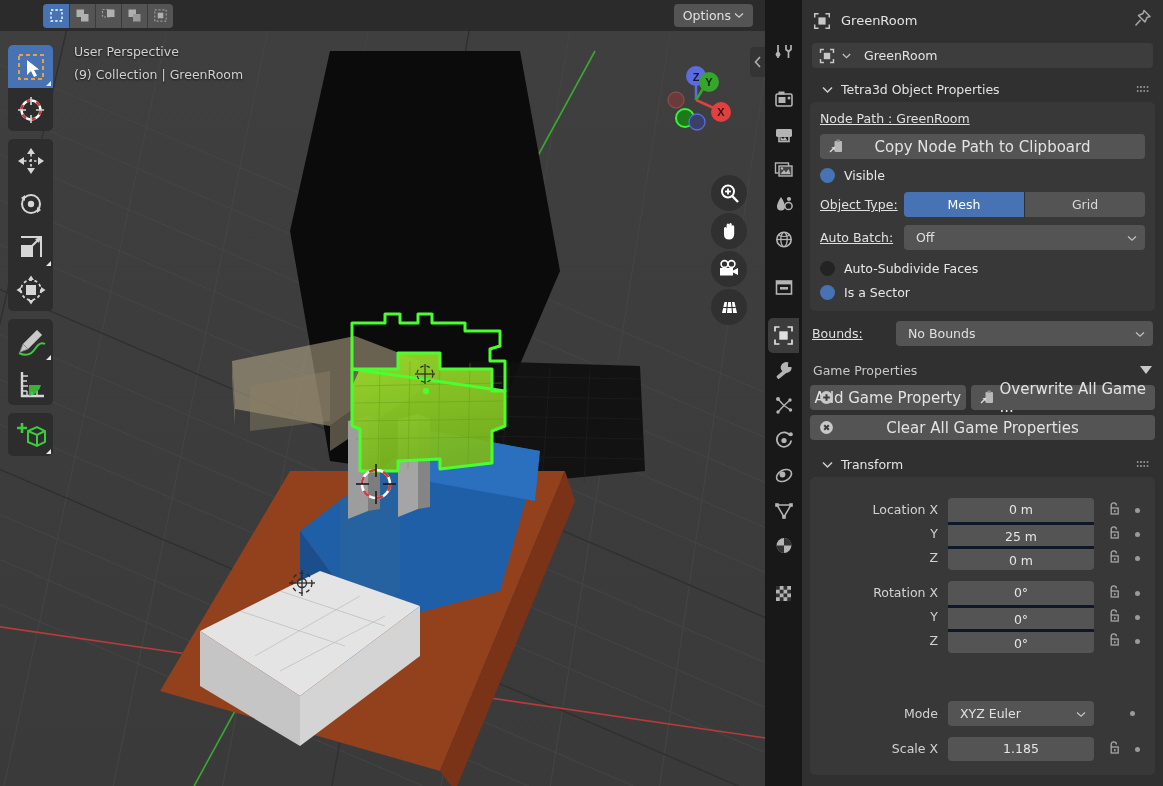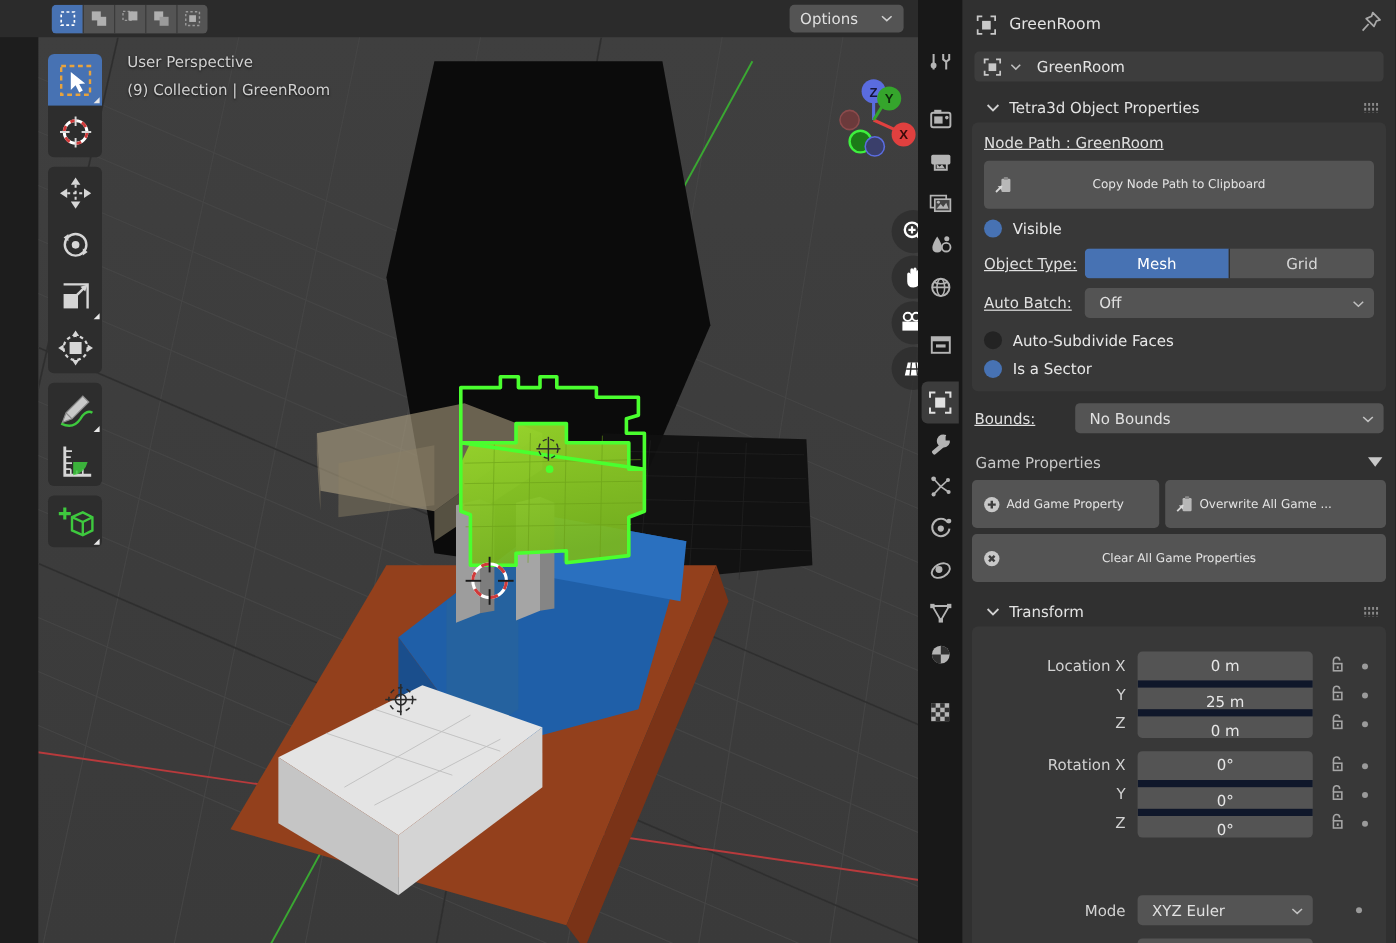--- a/index.html
+++ b/index.html
@@ -26,28 +26,28 @@
     width: 26px; height: 24px; background: #545454;
     display: flex; align-items: center; justify-content: center;
   }
   .selmode-btn.active { background: #4772b3; }
   .selmode-btn + .selmode-btn { border-left: 1px solid #3b3b3b; }
 
   .options-btn {
     position: absolute; right: 12px; top: 4px;
     height: 23px; padding: 0 9px;
     background: #545454; border-radius: 4px;
-    display: flex; align-items: center; gap: 19px;
+    display: flex; align-items: center; gap: 3px;
     color: #e0e0e0; font-size: 12.5px;
   }
 
   
   #viewport {
     position: absolute; left: 0; top: 31px; width: 765px; height: 755px;
-    background: #3c3c3c; overflow: hidden; margin-left: 32px;
+    background: #3c3c3c; overflow: hidden;
   }
   #grid-svg { position: absolute; left: 0; top: 0; }
 
   .vp-text {
     position: absolute; left: 74px;
     color: #d2d2d2; font-size: 12.5px; text-shadow: 0 1px 2px rgba(0,0,0,.75);
     pointer-events: none;
   }
   #vp-persp { top: 13px; }
   #vp-coll  { top: 36px; }
@@ -143,23 +143,23 @@
     background: #383838; border-radius: 5px;
     padding: 9px 10px 11px 10px;
   }
 
   .row { display: flex; align-items: center; margin-bottom: 8px; }
   .row:last-child { margin-bottom: 0; }
 
   .lbl { color: #e0e0e0; font-size: 12.5px; text-decoration: underline; }
 
   .btn {
-    background: #545454; border-radius: 4px; height: 40px;
+    background: #545454; border-radius: 4px; height: 25px;
     display: flex; align-items: center; justify-content: center;
-    color: #e3e3e3; font-size: 10px; gap: 8px; position: relative;
+    color: #e3e3e3; font-size: 15px; gap: 8px; position: relative;
   }
   .btn .ic { position: absolute; left: 9px; display: flex; }
 
   .dropdown {
     background: #545454; border-radius: 4px; height: 25px;
     display: flex; align-items: center; position: relative;
     color: #e0e0e0; font-size: 12.5px;
   }
   .dropdown .dval { padding-left: 12px; }
   .dropdown .chev { position: absolute; right: 8px; }
@@ -198,21 +198,21 @@
     padding-right: 10px; color: #d2d2d2; font-size: 12.5px;
   }
   .tf-fields {
     width: 146px; background: #545454; border-radius: 4px;
     display: flex; flex-direction: column; overflow: hidden;
   }
   .tf-fields > div {
     height: 24px; line-height: 24px; text-align: center;
     color: #e6e6e6; font-size: 12.5px;
   }
-  .tf-fields > div + div { border-top: 6px solid #0f172a; }
+  .tf-fields > div + div { border-top: 3px solid #0f172a; }
   .tf-locks { display: flex; flex-direction: column; }
   .tf-locks > div {
     height: 24px; display: flex; align-items: center; gap: 13px;
     padding-left: 13px;
   }
   .dotanim { width: 5px; height: 5px; border-radius: 50%; background: #9a9a9a; }
 
   .tf-mode-row { display: flex; align-items: center; margin-bottom: 9px; margin-top: 48px; }
 </style>
 </head>

